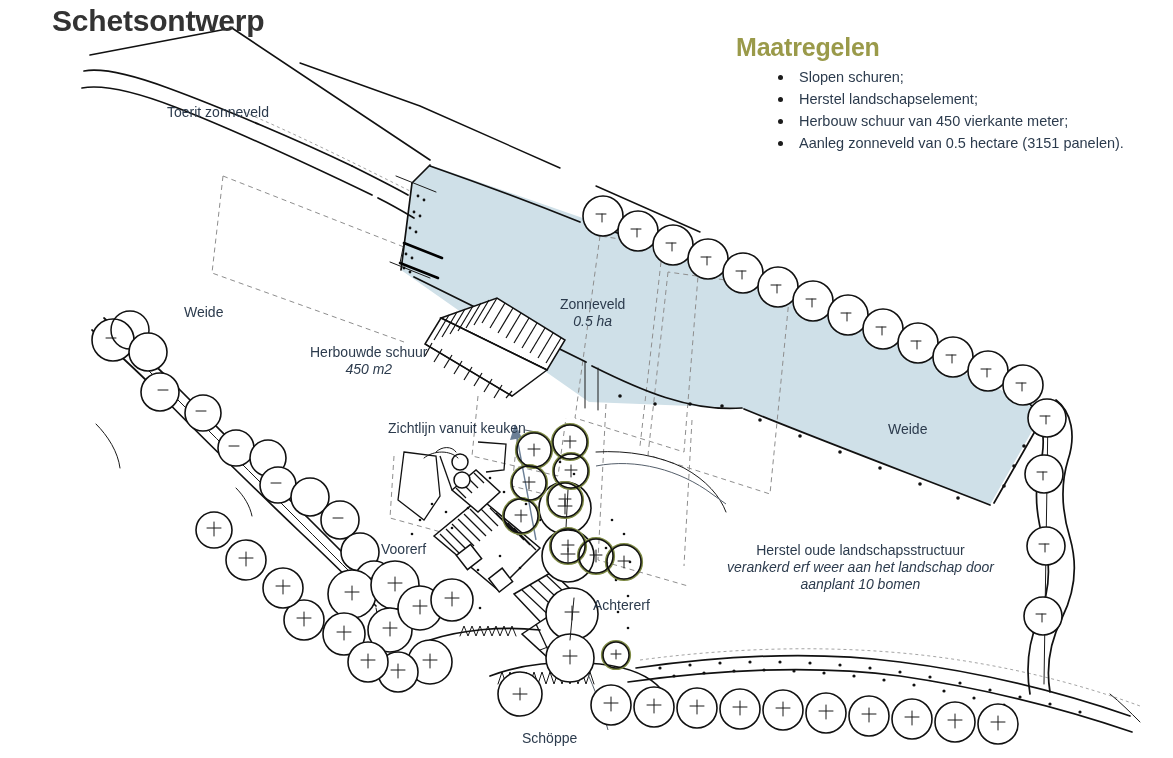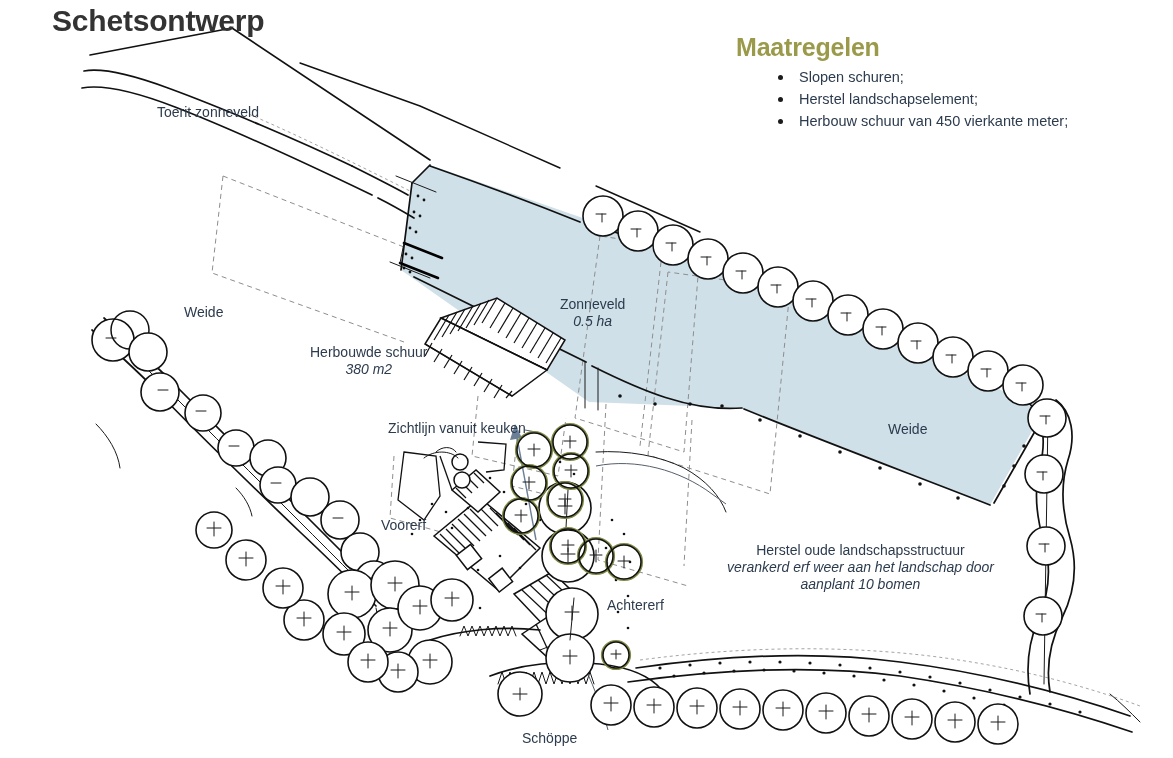--- a/index.html
+++ b/index.html
@@ -683,40 +683,41 @@
   </svg>
 
   <div class="page-title">Schetsontwerp</div>
 
   <div class="legend-box">
     <div class="legend-title">Maatregelen</div>
     <ul class="legend-list">
       <li><span class="bullet"></span><span>Slopen schuren;</span></li>
       <li><span class="bullet"></span><span>Herstel landschapselement;</span></li>
       <li><span class="bullet"></span><span>Herbouw schuur van 450 vierkante meter;</span></li>
+      <li><span class="bullet"></span><span>Aanleg zonneveld van 0.5 hectare (3151 panelen).</span></li>
     </ul>
   </div>
 
-  <div class="map-label" style="left:157px;top:104px;text-align:center;">Toerit zonneveld</div>
+  <div class="map-label" style="left:167px;top:104px;text-align:center;">Toerit zonneveld</div>
   <div class="map-label" style="left:184px;top:304px;">Weide</div>
   <div class="map-label" style="left:888px;top:421px;">Weide</div>
 
   <div class="map-label center" style="left:310px;top:344px;">
     <span>Herbouwde schuur</span>
-    <span class="l2">380 m2</span>
+    <span class="l2">450 m2</span>
   </div>
 
   <div class="map-label center" style="left:560px;top:296px;">
     <span>Zonneveld</span>
     <span class="l2">0.5 ha</span>
   </div>
 
   <div class="map-label" style="left:388px;top:420px;">Zichtlijn vanuit keuken</div>
-  <div class="map-label" style="left:381px;top:517px;">Voorerf</div>
-  <div class="map-label" style="left:607px;top:597px;text-align:center;">Achtererf</div>
+  <div class="map-label" style="left:381px;top:541px;">Voorerf</div>
+  <div class="map-label" style="left:593px;top:597px;text-align:center;">Achtererf</div>
   <div class="map-label" style="left:522px;top:730px;">Schöppe</div>
 
   <div class="map-label center" style="left:727px;top:494px;margin-top:48px;">
     <span>Herstel oude landschapsstructuur</span>
     <span class="l2">verankerd erf weer aan het landschap door</span>
     <span class="l2">aanplant 10 bomen</span>
   </div>
 
 </div>
 

